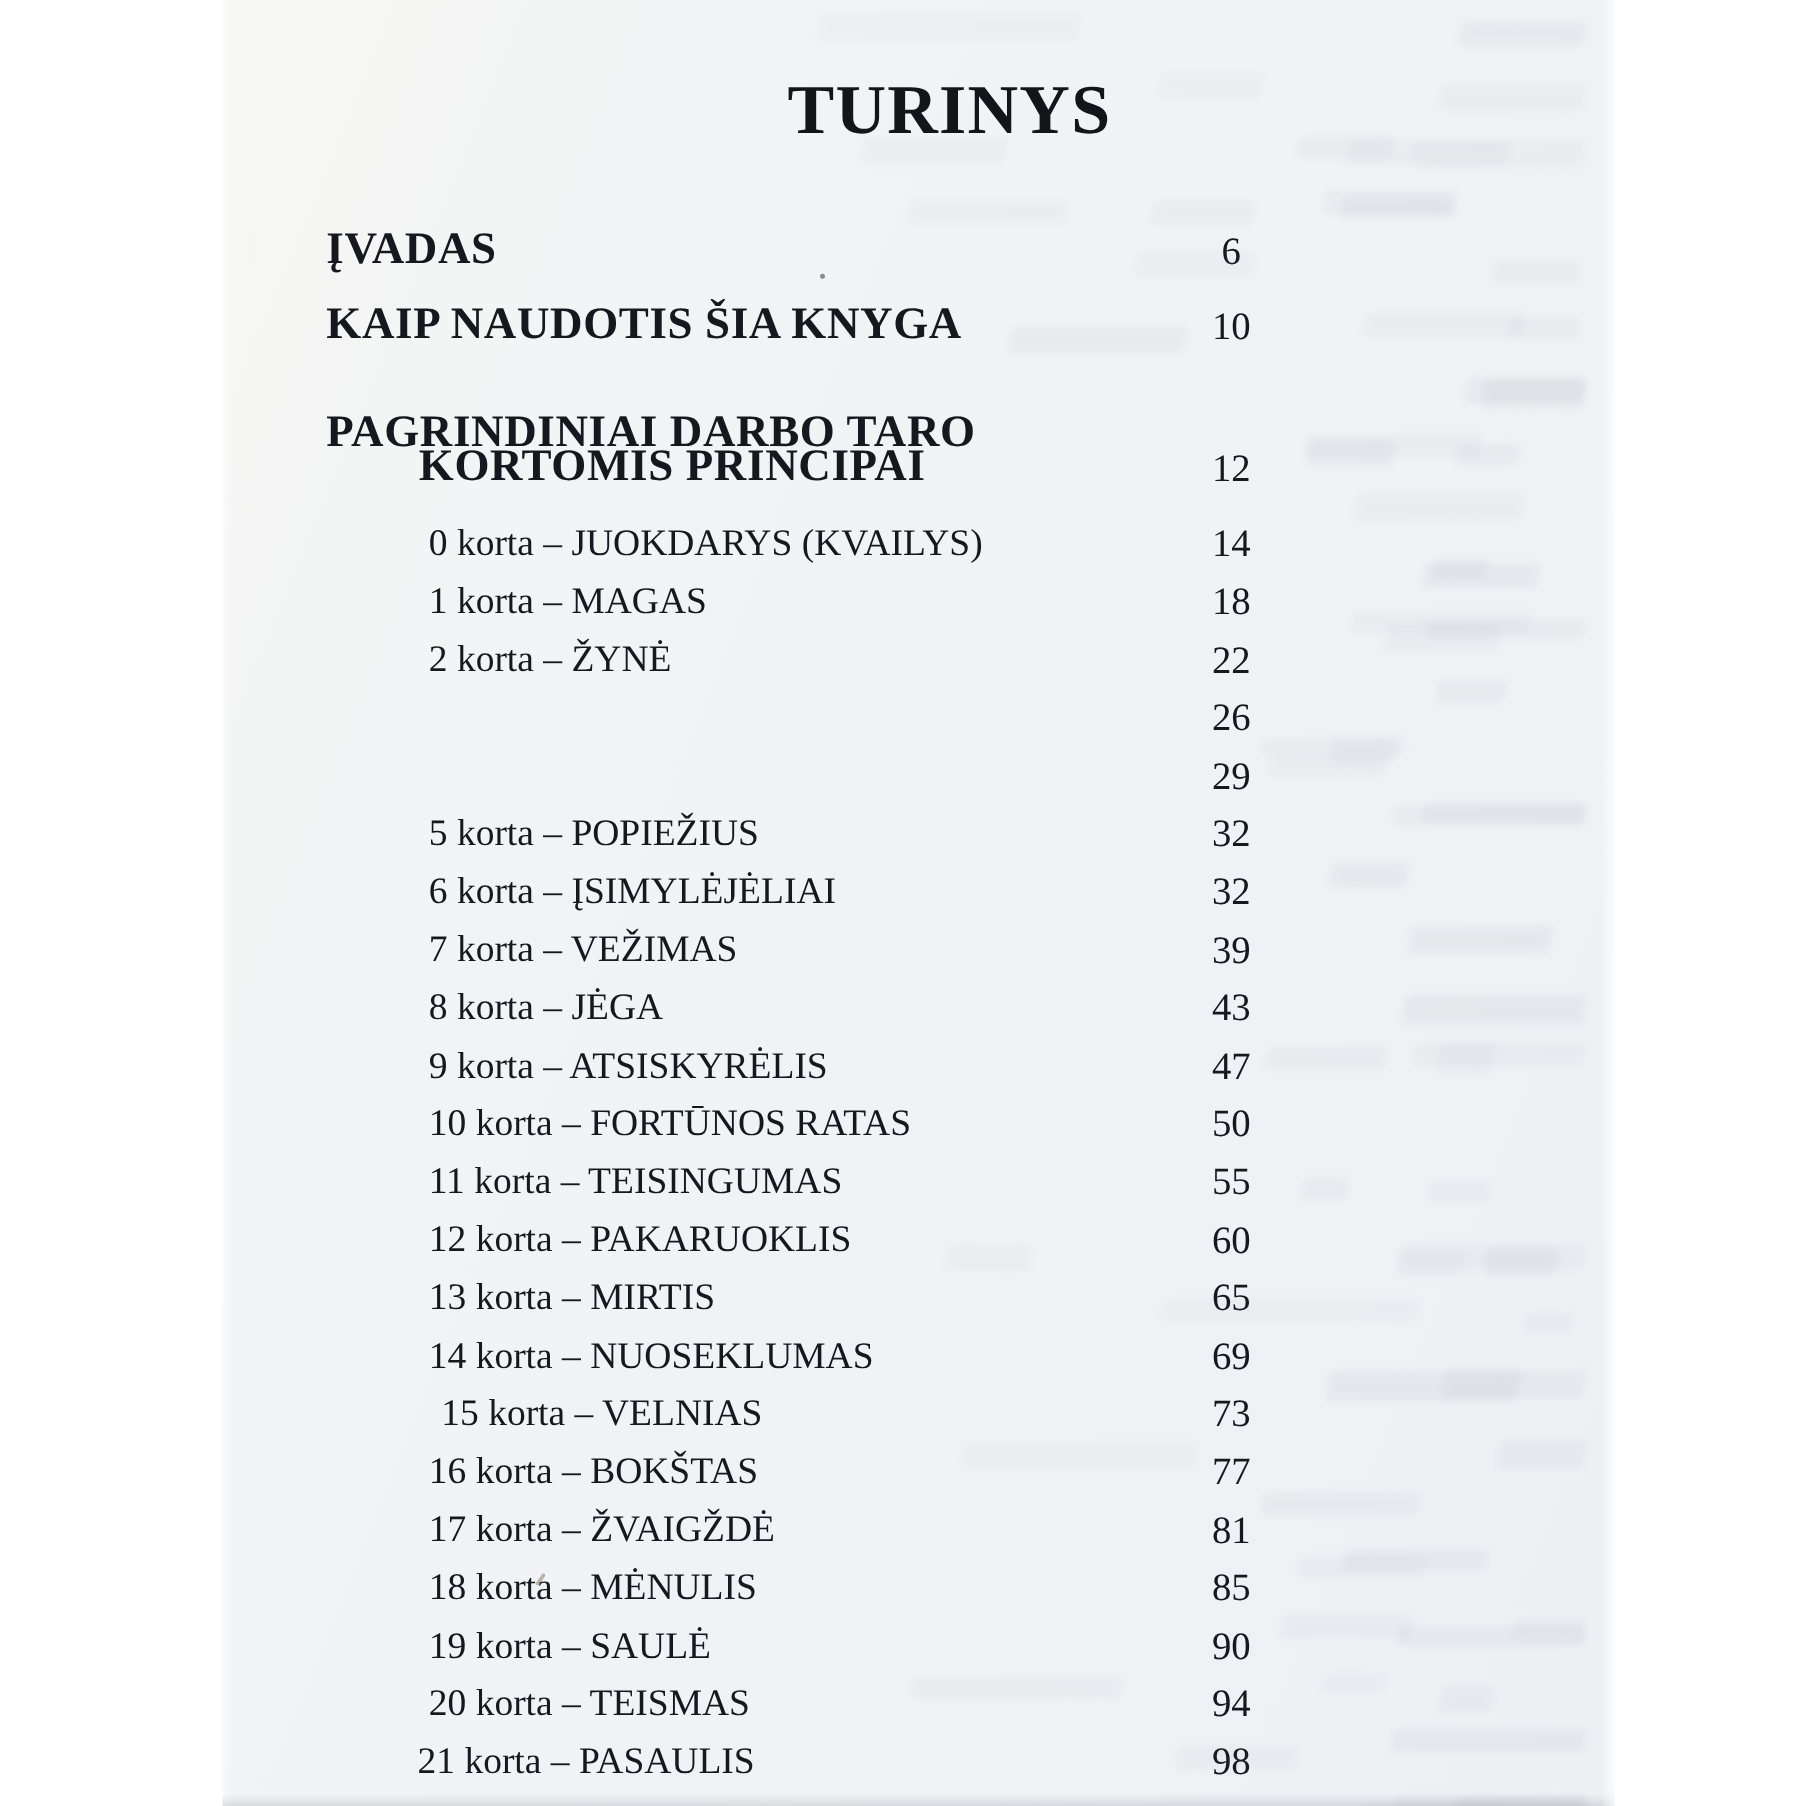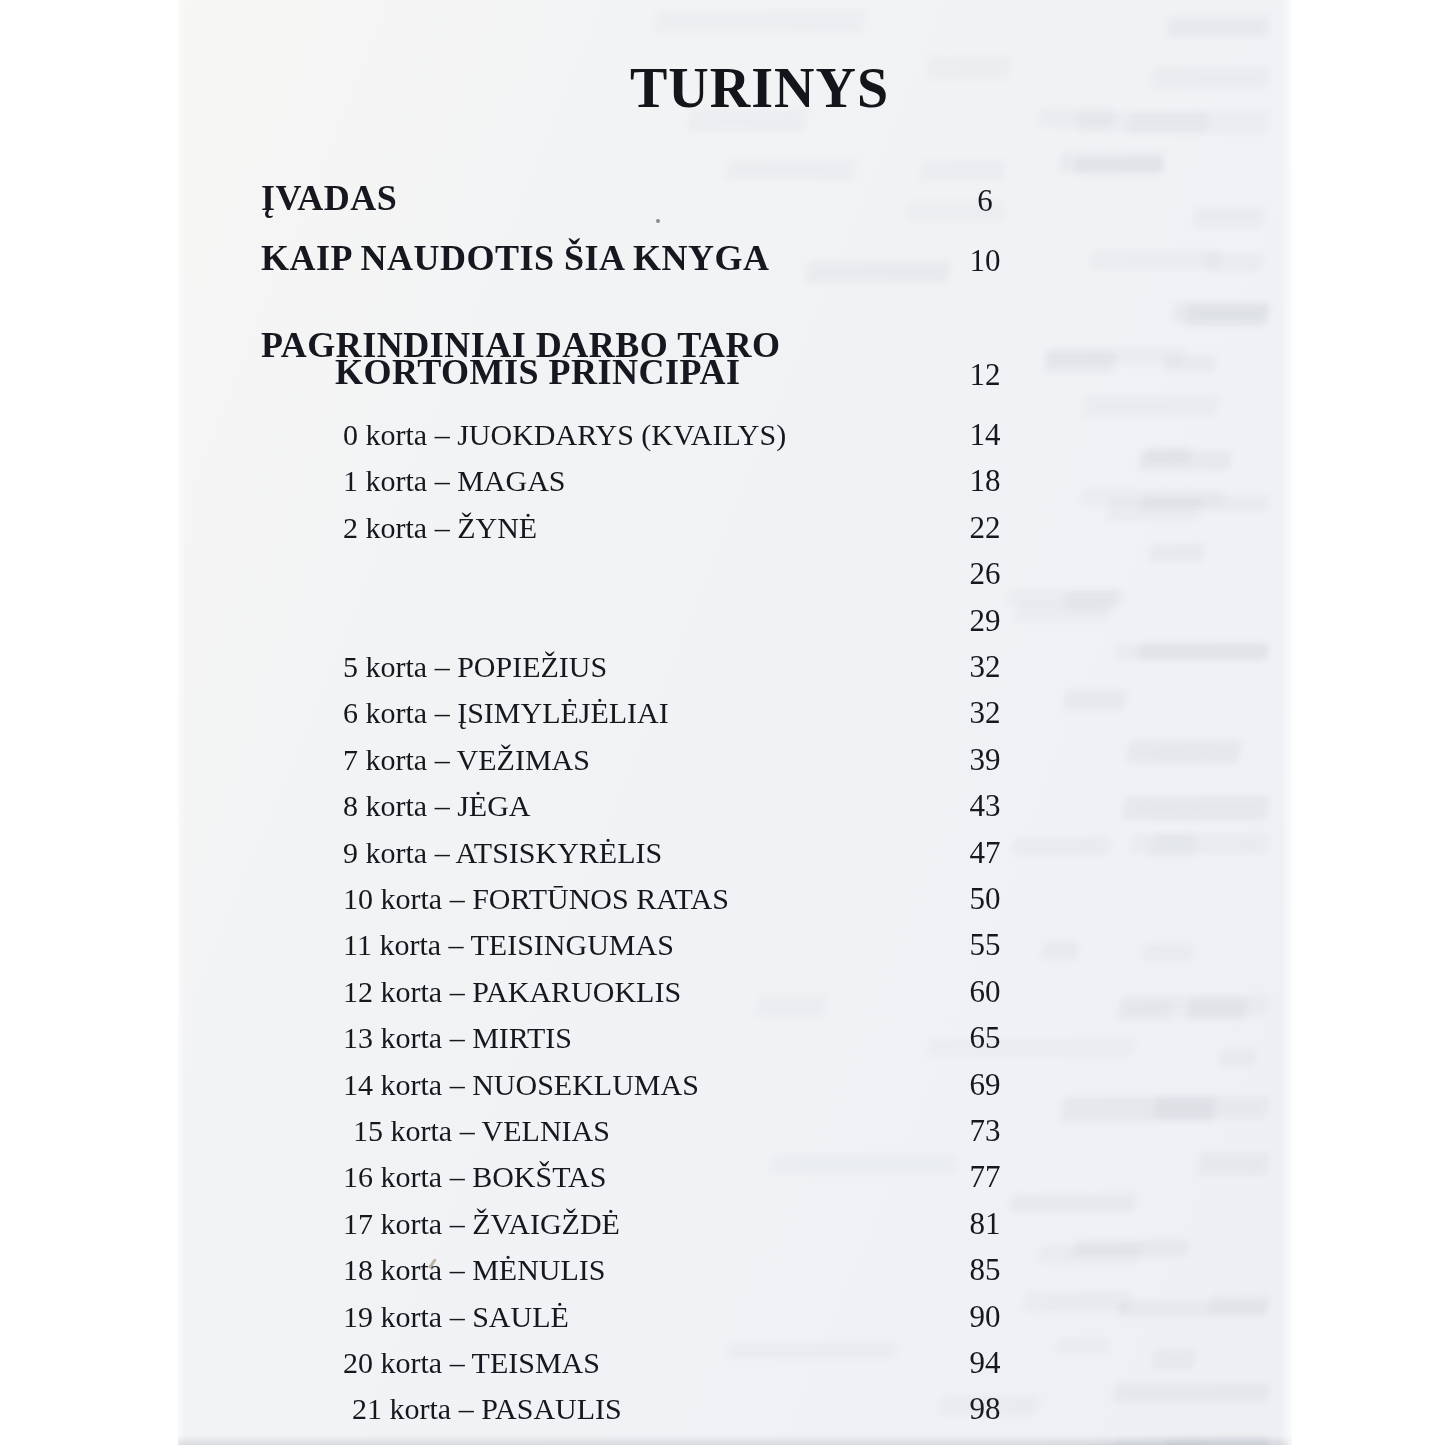--- a/index.html
+++ b/index.html
@@ -154,21 +154,21 @@
         </div>
         <div class="row entry" style="top: 1302px;">
           <span class="lbl" style="left: 165px;">19 korta – SAULĖ</span>
           <span class="num">90</span>
         </div>
         <div class="row entry" style="top: 1348px;">
           <span class="lbl" style="left: 165px;">20 korta – TEISMAS</span>
           <span class="num">94</span>
         </div>
         <div class="row entry" style="top: 1394px;">
-          <span class="lbl" style="left: 174px;">21 korta – PASAULIS</span>
+          <span class="lbl" style="left: 156px;">21 korta – PASAULIS</span>
           <span class="num">98</span>
         </div>
       </div>
     <div class="speck s1"></div>
     <div class="speck s2"></div>
     <div class="bottom-shade"></div>
   </div>
   <div id="bleed">
       <div class="blot" style="left: 1167.92px; top: 17.4106px; width: 100.075px; height: 19.7628px; opacity: 0.07;"></div>
       <div class="blot" style="left: 653.854px; top: 10.3203px; width: 209.58px; height: 23.9421px; opacity: 0.037;"></div>

